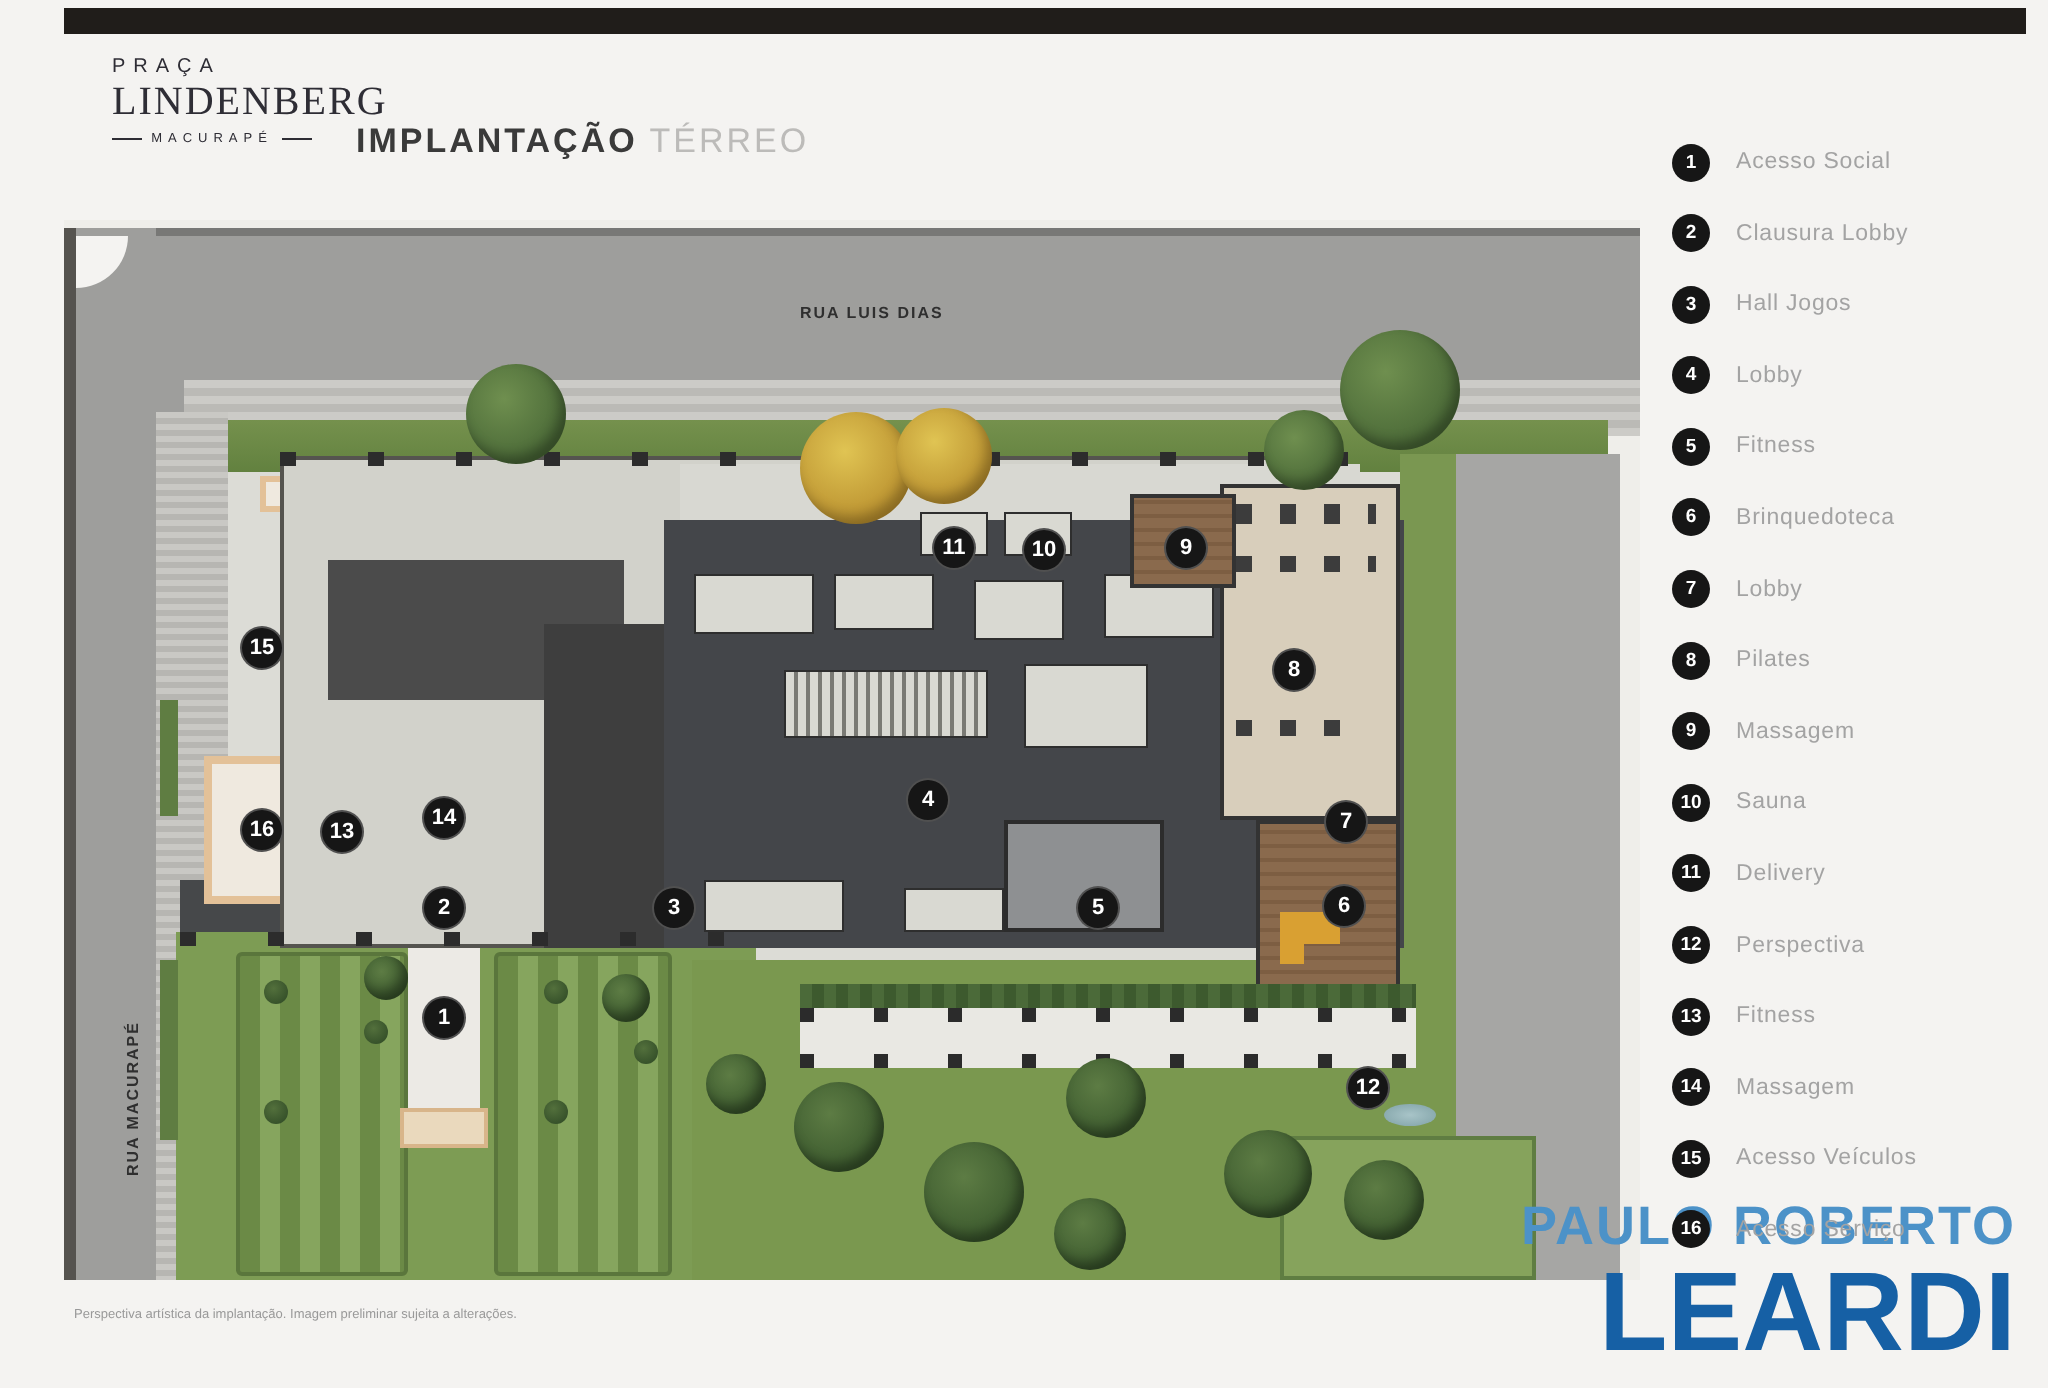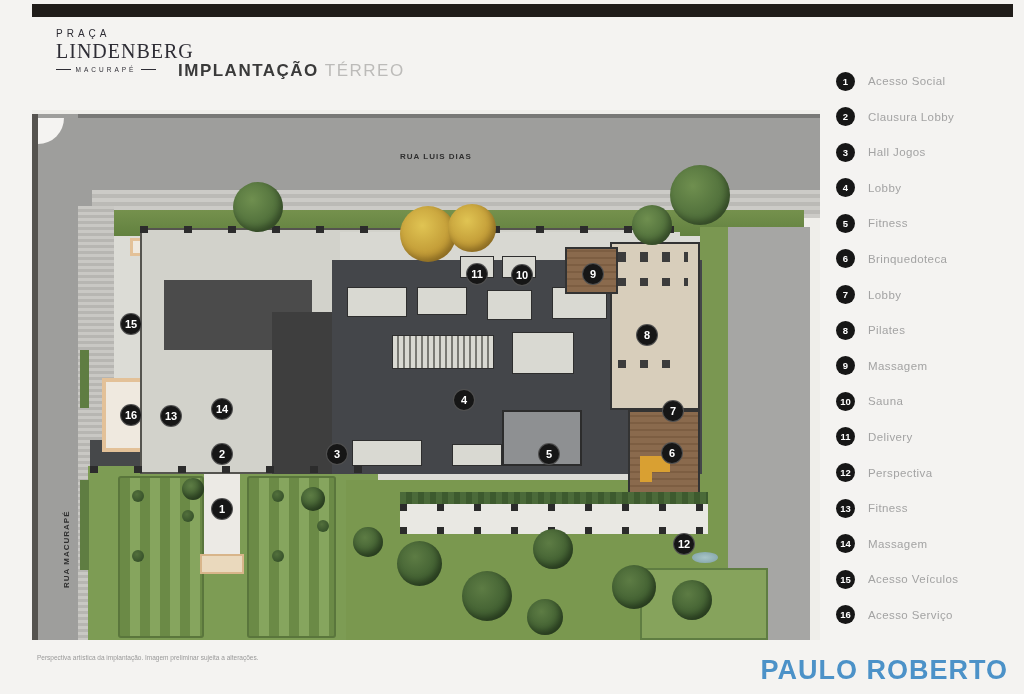--- a/index.html
+++ b/index.html
@@ -296,16 +296,17 @@
         <span class="legend-label">Acesso Veículos</span>
       </div>
       <div class="legend-item">
         <span class="legend-num">16</span>
         <span class="legend-label">Acesso Serviço</span>
       </div>
     </aside>
 
   <div class="leardi">
     <div class="leardi-top">PAULO ROBERTO</div>
+    <div class="leardi-bottom">LEARDI</div>
   </div>
 
   <div class="disclaimer">Perspectiva artística da implantação. Imagem preliminar sujeita a alterações.</div>
 </div>
 
 </body></html>

